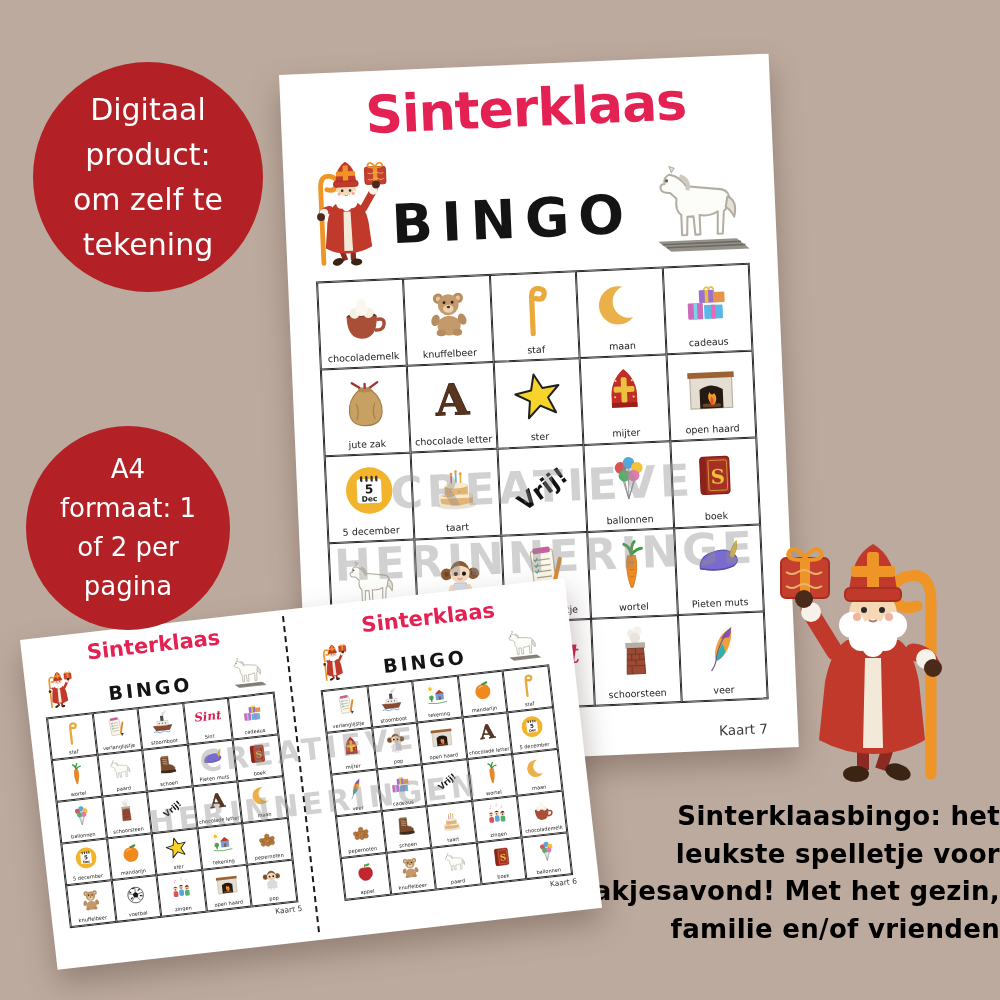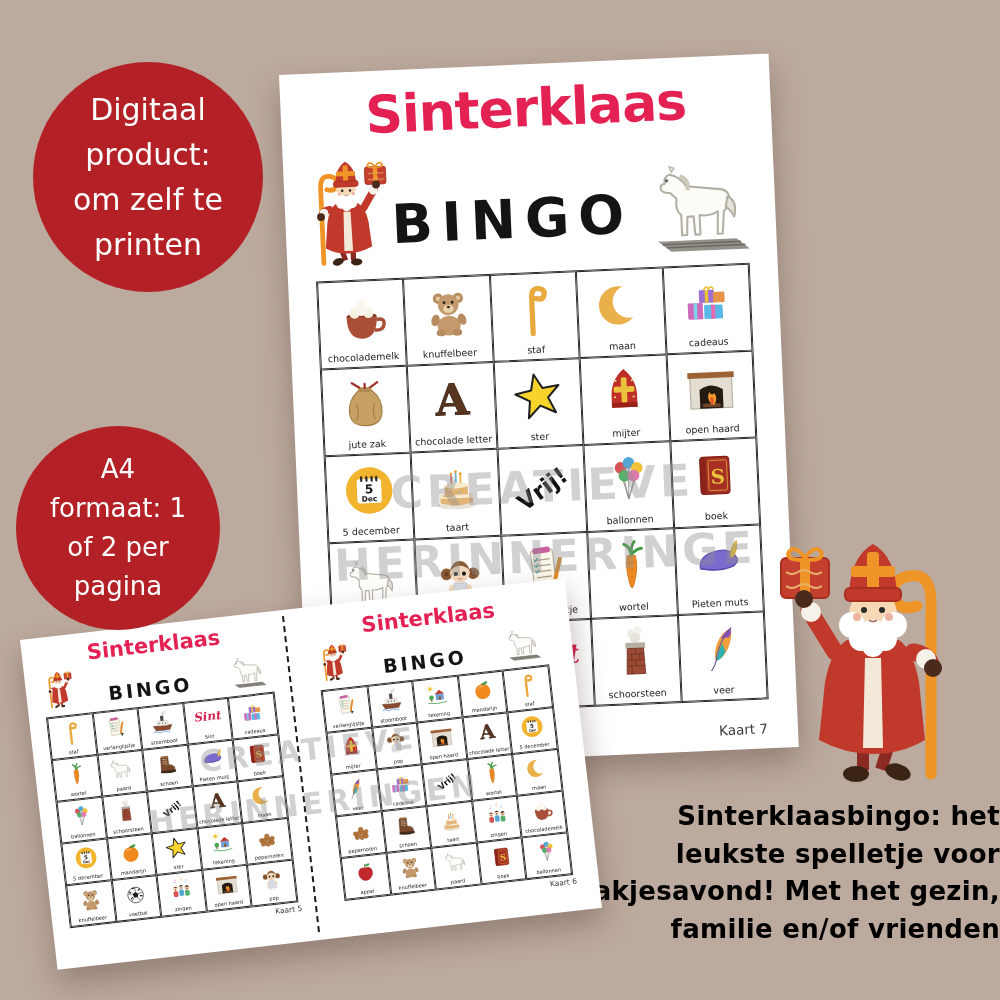--- a/index.html
+++ b/index.html
@@ -10,21 +10,21 @@
   }
   
   .badge{
     position:absolute;border-radius:50%;
     display:flex;align-items:center;justify-content:center;text-align:center;
     color:#fff;z-index:7;
   }
   .badge-text{white-space:pre-line;line-height:1.5;}
   #badge-digital{left:33px;top:62px;width:230px;height:230px;font-size:30px;}
   #badge-kies{left:752px;top:97px;width:210px;height:210px;font-size:27px;}
-  #badge-format{left:16px;top:426px;width:204px;height:204px;font-size:26px;}
+  #badge-format{left:26px;top:426px;width:204px;height:204px;font-size:26px;}
   
   .paper{
     position:absolute;background:#fff;
     box-shadow:0 14px 30px rgba(70,50,40,.35);
   }
   #main-card{
     left:279px;top:75px;width:490px;height:680px;
     transform:rotate(-2.5deg);transform-origin:top left;z-index:4;
   }
   #booklet-sheet{
@@ -102,21 +102,21 @@
 </style>
 </head>
 <body>
 
 <div id="stage" style="background: rgb(189, 170, 158);">
 
   <div class="badge" id="badge-digital" style="background: rgb(179, 32, 37);">
     <div class="badge-text">Digitaal
 product:
 om zelf te
-printen</div>
+tekening</div>
   </div>
   <div class="badge" id="badge-format" style="background: rgb(179, 32, 37);">
     <div class="badge-text">A4
 formaat: 1
 of 2 per
 pagina</div>
   </div>
 
   <div class="paper" id="main-card">
       <div class="card-title">Sinterklaas</div>

